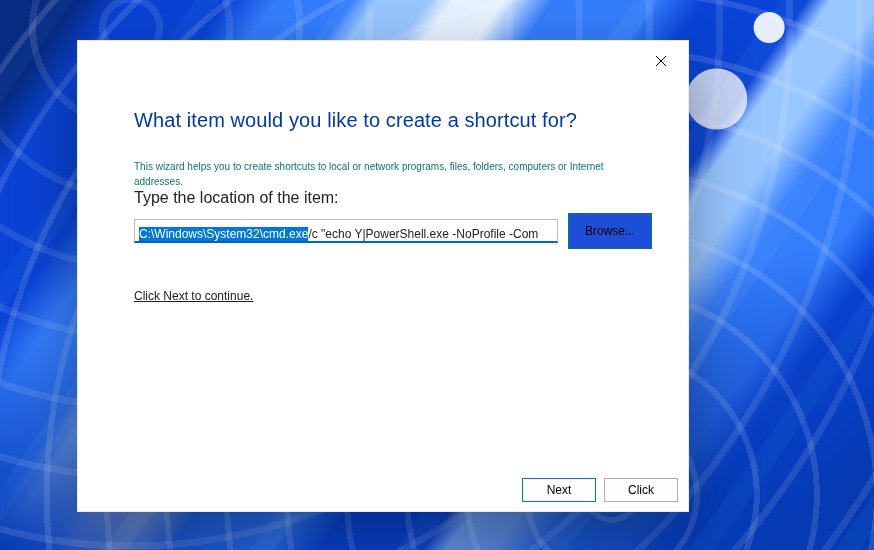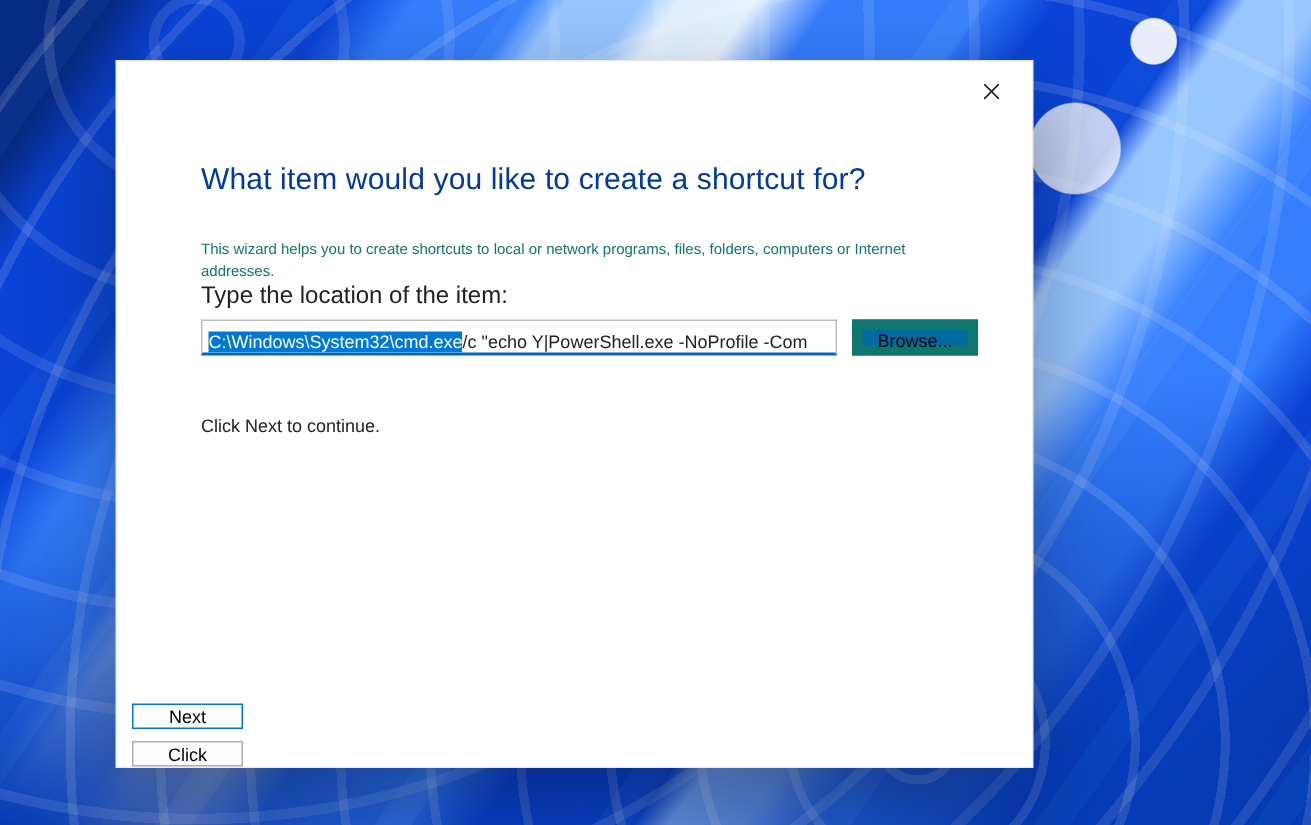--- a/index.html
+++ b/index.html
@@ -64,26 +64,26 @@
     .label { font-size:16px; margin-bottom:6px;}
     .row { display:flex; align-items:center; gap:10px;}
     .sel { background:#0078d7; color:#fff;}
     .input-display {
       flex:1; min-width:0; height:24px; font-size:12px;
       border:1px solid #bdbdbd; border-bottom:2px solid #0067c0;
       padding:3px 4px 0 4px; white-space:nowrap; overflow:hidden;
       display:flex; align-items:flex-end; cursor:text;
     }
     .browse-btn {
-      width:84px; height:24px; font-size:12px; border:7px solid #0f766e; background:#0369a1;
+      width:84px; height:36px; font-size:12px; border:1px solid #0f766e; background:#1d4ed8;
       cursor:pointer;
     }
-    .continue { margin-top:40px; font-size:12px;}
+    .continue { margin-top:40px; font-size:12px;text-decoration:underline;}
 
-    .footer { height:42px; display:flex; justify-content:flex-end; gap:8px; padding:0 10px;flex-direction:column; }
+    .footer { height:42px; display:flex; align-items:center; justify-content:flex-end; gap:8px; padding:0 10px; }
     .btn {
       width:74px; height:24px; font-size:12px; border:1px solid #adadad; background:#fdfdfd; cursor:pointer;
     }
     .btn.primary { border-color:#0078d7; }
   </style>
 </head>
 <body>
 
 <div class="wallpaper"></div>
 

